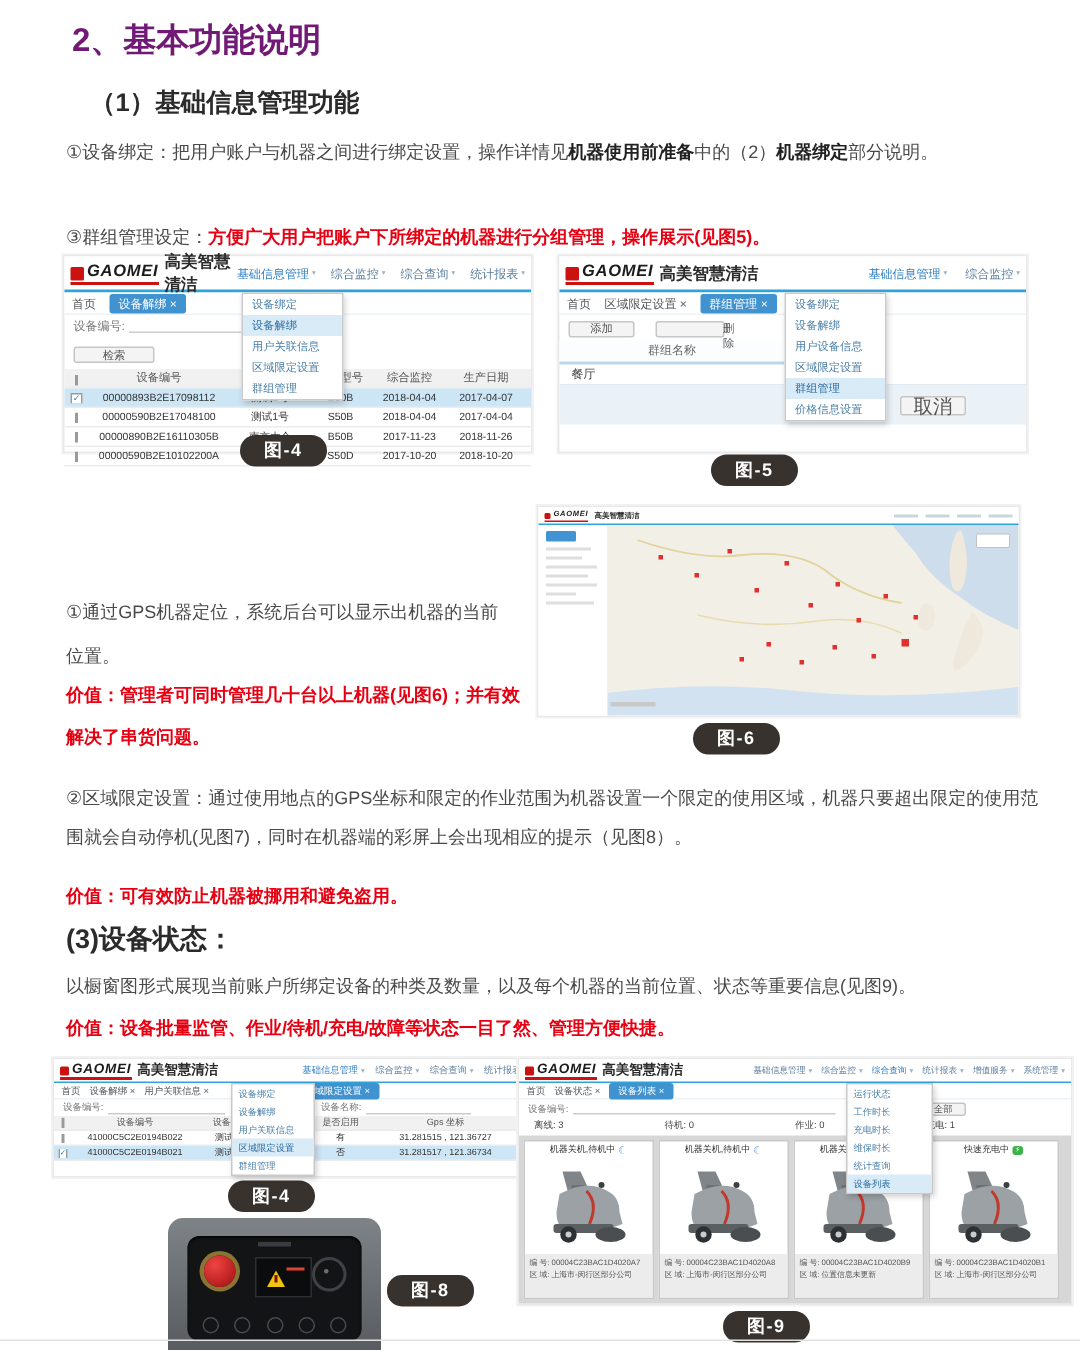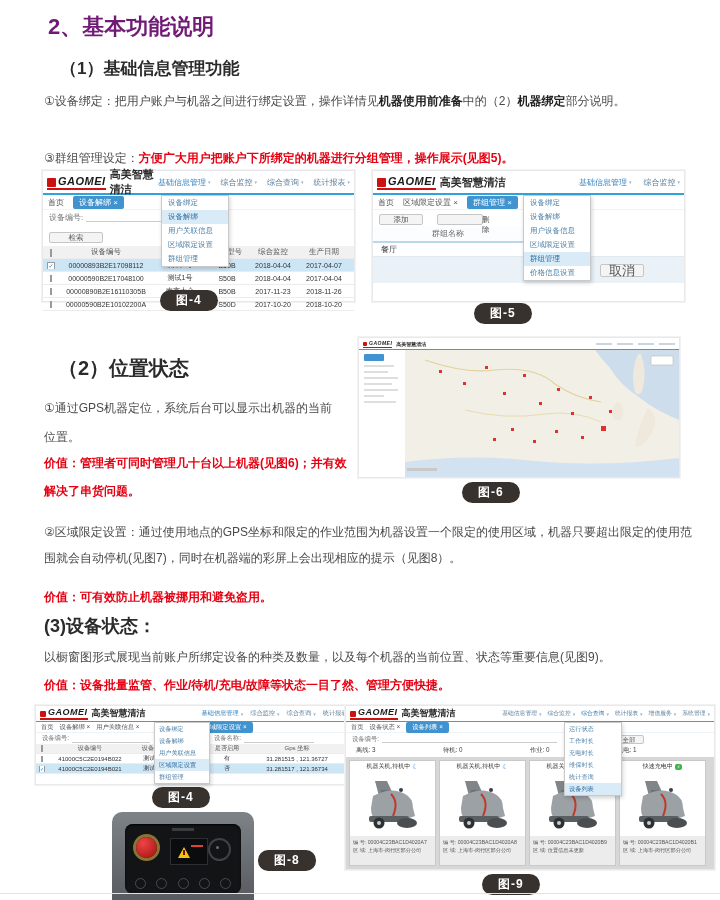--- a/index.html
+++ b/index.html
@@ -225,21 +225,20 @@
     </div>
     <div class="grp-hd" style="height:14px;font-size:8px;line-height:14px;width:150px;">群组名称</div>
     <div class="grp-row" style="height:14px;font-size:8px;line-height:14px;">餐厅</div>
     <div class="f5foot" style="height:26px;gap:14px;">
       <span class="gbtn" style="width:44px;height:13px;font-size:8px;line-height:12px;">更新</span>
       <span class="gbtn" style="width:44px;height:13px;font-size:13px;line-height:12px;">取消</span>
     </div>
   </div>
   <div class="cap" style="left:474px;top:303px;">图-5</div>
 
-  <div class="abs h2b" style="left:58px;top:355px;">（2）位置状态</div>
   <div class="abs para" style="left:44px;top:394px;width:300px;line-height:2.4;">①通过GPS机器定位，系统后台可以显示出机器的当前位置。</div>
   <div class="abs para red" style="left:44px;top:450px;width:312px;line-height:2.3;">价值：管理者可同时管理几十台以上机器(见图6)；并有效解决了串货问题。</div>
 
   <div class="shot shd" style="left:358px;top:337px;width:322px;height:141px;">
     <div class="hdr" style="height:12px;font-size:5px;border-bottom-width:1px;">
       <div class="logo" style="border-bottom-width:1px;">
         <span class="lg-mark" style="width:4px;height:4px;"></span>
         <span class="lg-en" style="font-size:5px;">GAOMEI</span>
       </div>
       <span class="lg-cn" style="font-size:5px;">高美智慧清洁</span>

